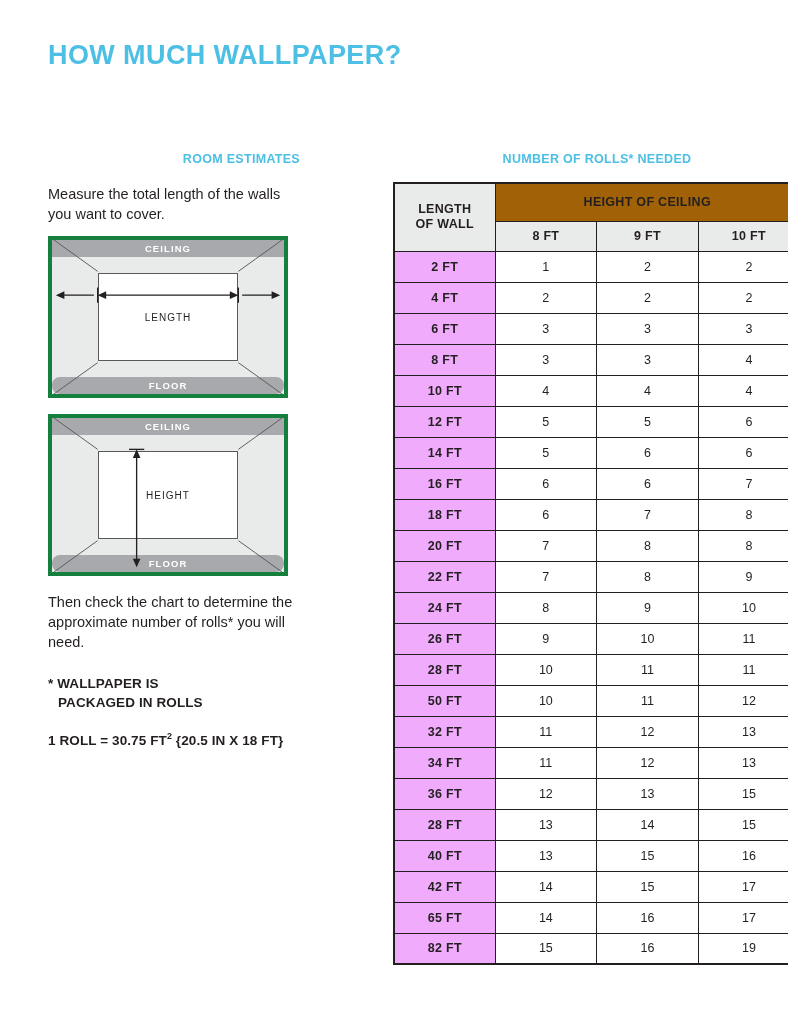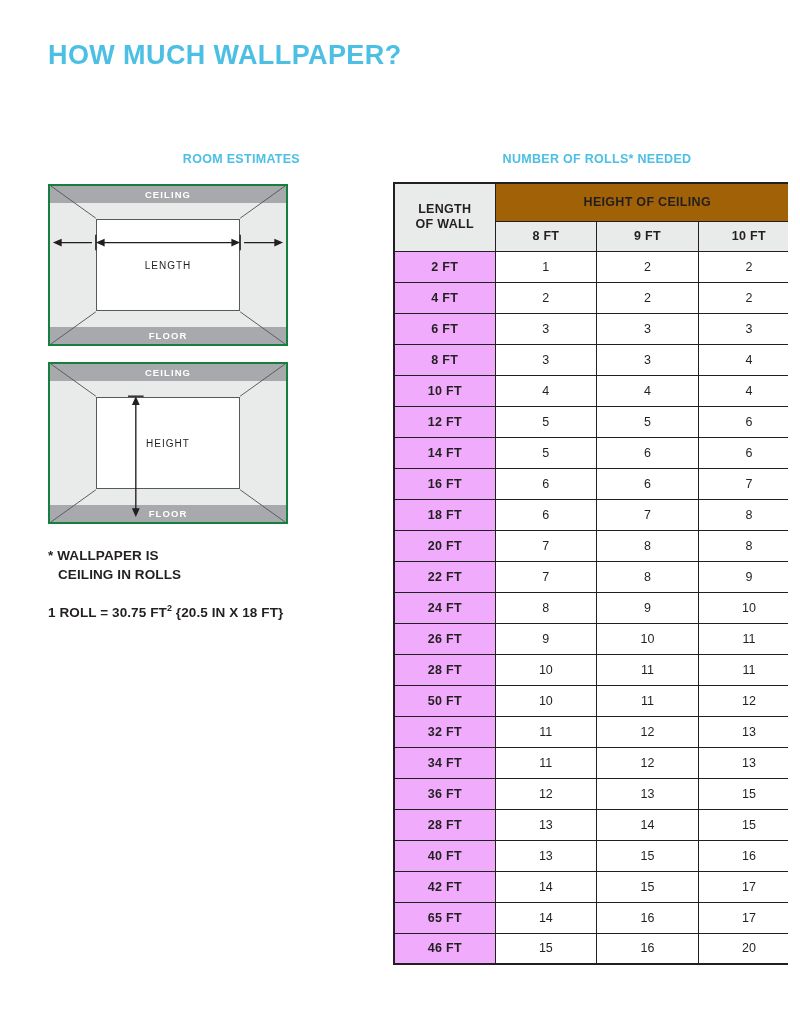--- a/index.html
+++ b/index.html
@@ -45,37 +45,37 @@
     line-height: 1.38;
     color: #231f20;
     margin: 0 0 12px 0;
   }
   
   .room {
     position: relative;
     width: 240px;
     height: 162px;
     background: #e9eaea;
-    border: 2px solid #15803d;
+    border: 4px solid #15803d;
     margin: 6px 0 16px 0;
   }
   .room .band {
     position: absolute;
     left: 0; right: 0;
     height: 17px;
     background: #a7a9ac;
     color: #ffffff;
     font-size: 9.5px;
     font-weight: bold;
     letter-spacing: 1.1px;
     text-align: center;
     line-height: 17px;
   }
   .room .band.ceiling { top: 0; }
-  .room .band.floor { bottom: 0; }
+  .room .band.floor { bottom: 0; border-radius: 8px; }
   .room .inner {
     position: absolute;
     left: 46px; right: 46px;
     top: 33px; bottom: 33px;
     background: #ffffff;
     border: 1px solid #58595b;
   }
   .room svg.persp {
     position: absolute;
     left: 0; top: 0;
@@ -177,20 +177,21 @@
 </head>
 <body>
 
 <div class="page">
 
   <div class="title">HOW MUCH WALLPAPER?</div>
 
   <div class="left-col">
     <div class="section-heading">ROOM ESTIMATES</div>
 
+    <p class="para">Measure the total length of the walls you want to cover.</p>
 
     <div class="room">
       <div class="band ceiling">CEILING</div>
       <div class="band floor">FLOOR</div>
       <div class="inner"></div>
       <svg class="persp" viewBox="0 0 240 162">
         <line x1="0" y1="0" x2="46" y2="33" stroke="#58595b" stroke-width="1"></line>
         <line x1="240" y1="0" x2="194" y2="33" stroke="#58595b" stroke-width="1"></line>
         <line x1="0" y1="162" x2="46" y2="129" stroke="#58595b" stroke-width="1"></line>
         <line x1="240" y1="162" x2="194" y2="129" stroke="#58595b" stroke-width="1"></line>
@@ -221,24 +222,25 @@
         <line x1="240" y1="162" x2="194" y2="129" stroke="#58595b" stroke-width="1"></line>
 
         <line x1="87" y1="38" x2="87" y2="152" stroke="#231f20" stroke-width="1.4"></line>
         <polygon points="87,33 83,42 91,42" fill="#231f20"></polygon>
         <polygon points="87,157 83,148 91,148" fill="#231f20"></polygon>
         <line x1="79" y1="33" x2="95" y2="33" stroke="#231f20" stroke-width="1.4"></line>
       </svg>
       <div class="measure-label height">HEIGHT</div>
     </div>
 
+    <p class="para">Then check the chart to determine the approximate number of rolls* you will need.</p>
 
     <div class="footnote">
       <span>* WALLPAPER IS</span>
-      <span class="indent">CEILING IN ROLLS</span>
+      <span class="indent">PACKAGED IN ROLLS</span>
     </div>
 
     <div class="footnote2">
       <span>1 ROLL = 30.75 FT</span><sup>2</sup>
       <span class="indent" style="padding-left:0">{20.5 IN X 18 FT}</span>
     </div>
   </div>
 
   <div class="right-col">
     <div class="section-heading">NUMBER OF ROLLS* NEEDED</div>
@@ -384,22 +386,22 @@
             <td class="val-cell">15</td>
             <td class="val-cell">17</td>
           </tr>
           <tr>
             <td class="len-cell">65 FT</td>
             <td class="val-cell">14</td>
             <td class="val-cell">16</td>
             <td class="val-cell">17</td>
           </tr>
           <tr>
-            <td class="len-cell">46 FT</td>
+            <td class="len-cell">82 FT</td>
             <td class="val-cell">15</td>
             <td class="val-cell">16</td>
-            <td class="val-cell">20</td>
+            <td class="val-cell">19</td>
           </tr>
         </tbody>
     </table>
   </div>
 
 </div>
 
 </body></html>

